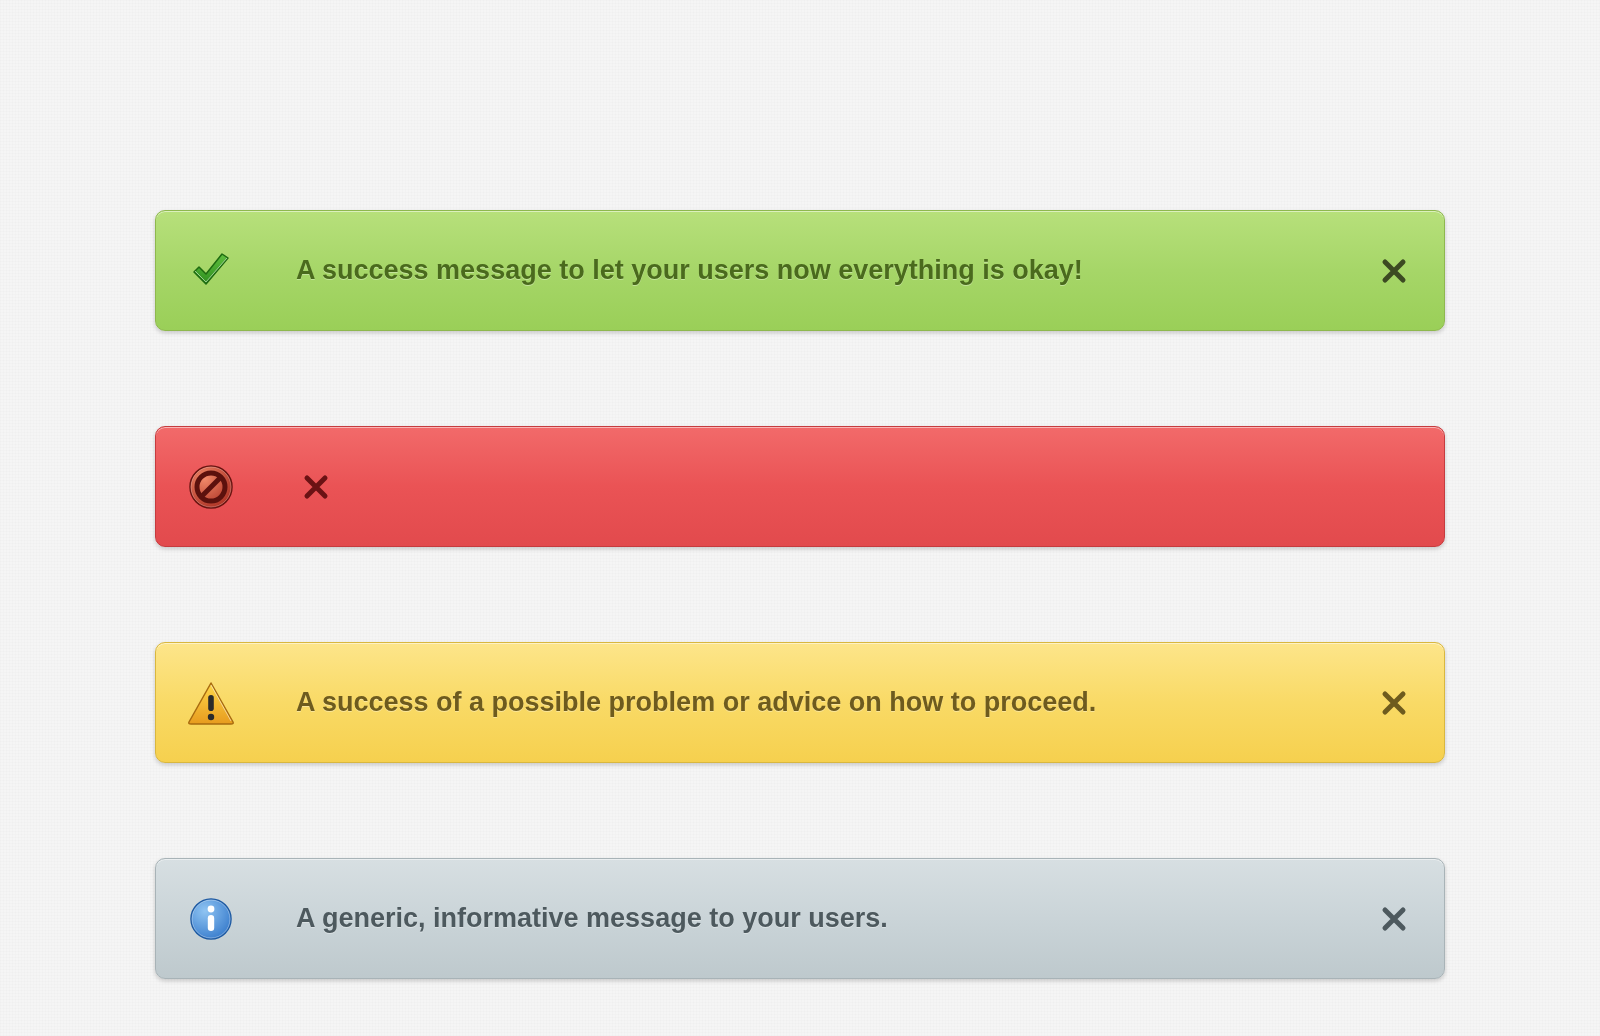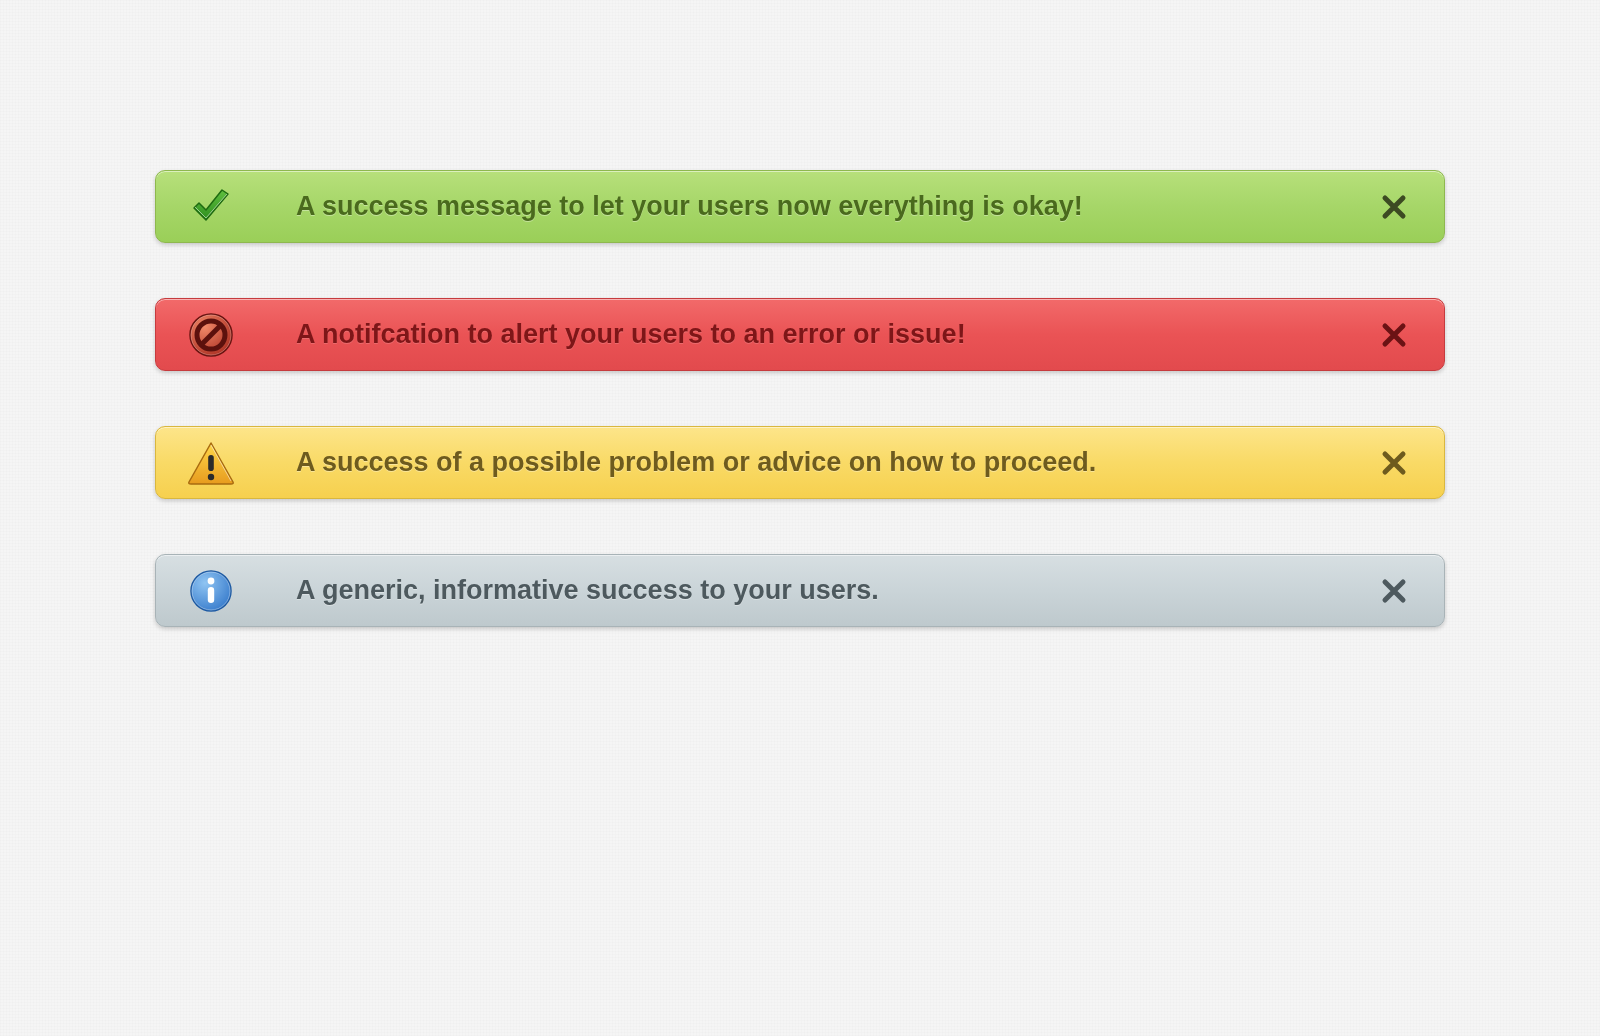--- a/index.html
+++ b/index.html
@@ -10,28 +10,29 @@
       background-image: repeating-linear-gradient(0deg, rgba(0,0,0,0.01) 0px, rgba(0,0,0,0.01) 1px, transparent 1px, transparent 3px),
                         repeating-linear-gradient(90deg, rgba(0,0,0,0.01) 0px, rgba(0,0,0,0.01) 1px, transparent 1px, transparent 3px);
       font-family: "Helvetica Neue", Helvetica, Arial, sans-serif;
       padding-top: 170px;
       display: flex;
       flex-direction: column;
       align-items: center;
     }
     .alert {
       width: 1290px;
-      height: 73px;
+      height: 121px;
       border-radius: 10px;
       display: flex;
       align-items: center;
       padding: 6px 30px;
       margin-bottom: 55px;
       box-shadow: 0 2px 4px rgba(0,0,0,0.18), inset 0 1px 0 rgba(255,255,255,0.5);
       position: relative;
+      margin-top: 40px;
     }
     .alert-success {
       background: linear-gradient(to bottom, #b7e07b 0%, #a6d668 50%, #9acf58 100%);
       border: 1px solid #8eb84e;
     }
     .alert-error {
       background: linear-gradient(to bottom, #f26a6a 0%, #ea5355 50%, #e24a4d 100%);
       border: 1px solid #c63b3e;
     }
     .alert-warning {
@@ -104,21 +105,20 @@
           <stop offset="0" stop-color="#f28a6a"></stop>
             <stop offset="1" stop-color="#a82c1f"></stop>
         </radialGradient>
       </defs>
       <circle cx="24" cy="24" r="21" fill="url(#gerr)" stroke="#6b1410" stroke-width="1.5"></circle>
       <circle cx="24" cy="24" r="14" fill="none" stroke="#5c110d" stroke-width="5"></circle>
       <line x1="14" y1="34" x2="34" y2="14" stroke="#5c110d" stroke-width="5"></line>
       <circle cx="24" cy="24" r="20" fill="none" stroke="rgba(255,255,255,0.25)" stroke-width="1"></circle>
     </svg>
   </span>
-  <span class="message">A notifcation to alert your users to an error or issue!</span>
   <span class="close">
     <svg width="28" height="28" viewBox="0 0 28 28">
       <path d="M5 5 L23 23 M23 5 L5 23" stroke="#6b1214" stroke-width="5" stroke-linecap="round"></path>
     </svg>
   </span>
 </div>
 
 <div class="alert alert-warning">
   <span class="icon">
     <svg width="50" height="46" viewBox="0 0 50 46">
@@ -150,19 +150,19 @@
           <stop offset="0" stop-color="#8fc4f2"></stop>
             <stop offset="1" stop-color="#2f74c8"></stop>
         </radialGradient>
       </defs>
       <circle cx="23" cy="23" r="20" fill="url(#ginfo)" stroke="#1d5aa3" stroke-width="1.5"></circle>
       <circle cx="23" cy="23" r="19" fill="none" stroke="rgba(255,255,255,0.35)" stroke-width="1"></circle>
       <circle cx="23" cy="13" r="3.4" fill="#ffffff"></circle>
       <rect x="19.8" y="19" width="6.4" height="16" rx="3.2" fill="#ffffff"></rect>
     </svg>
   </span>
-  <span class="message">A generic, informative success to your users.</span>
+  <span class="message">A generic, informative message to your users.</span>
   <span class="close">
     <svg width="28" height="28" viewBox="0 0 28 28">
       <path d="M5 5 L23 23 M23 5 L5 23" stroke="#4d595e" stroke-width="5" stroke-linecap="round"></path>
     </svg>
   </span>
 </div>
 
 </body></html>

